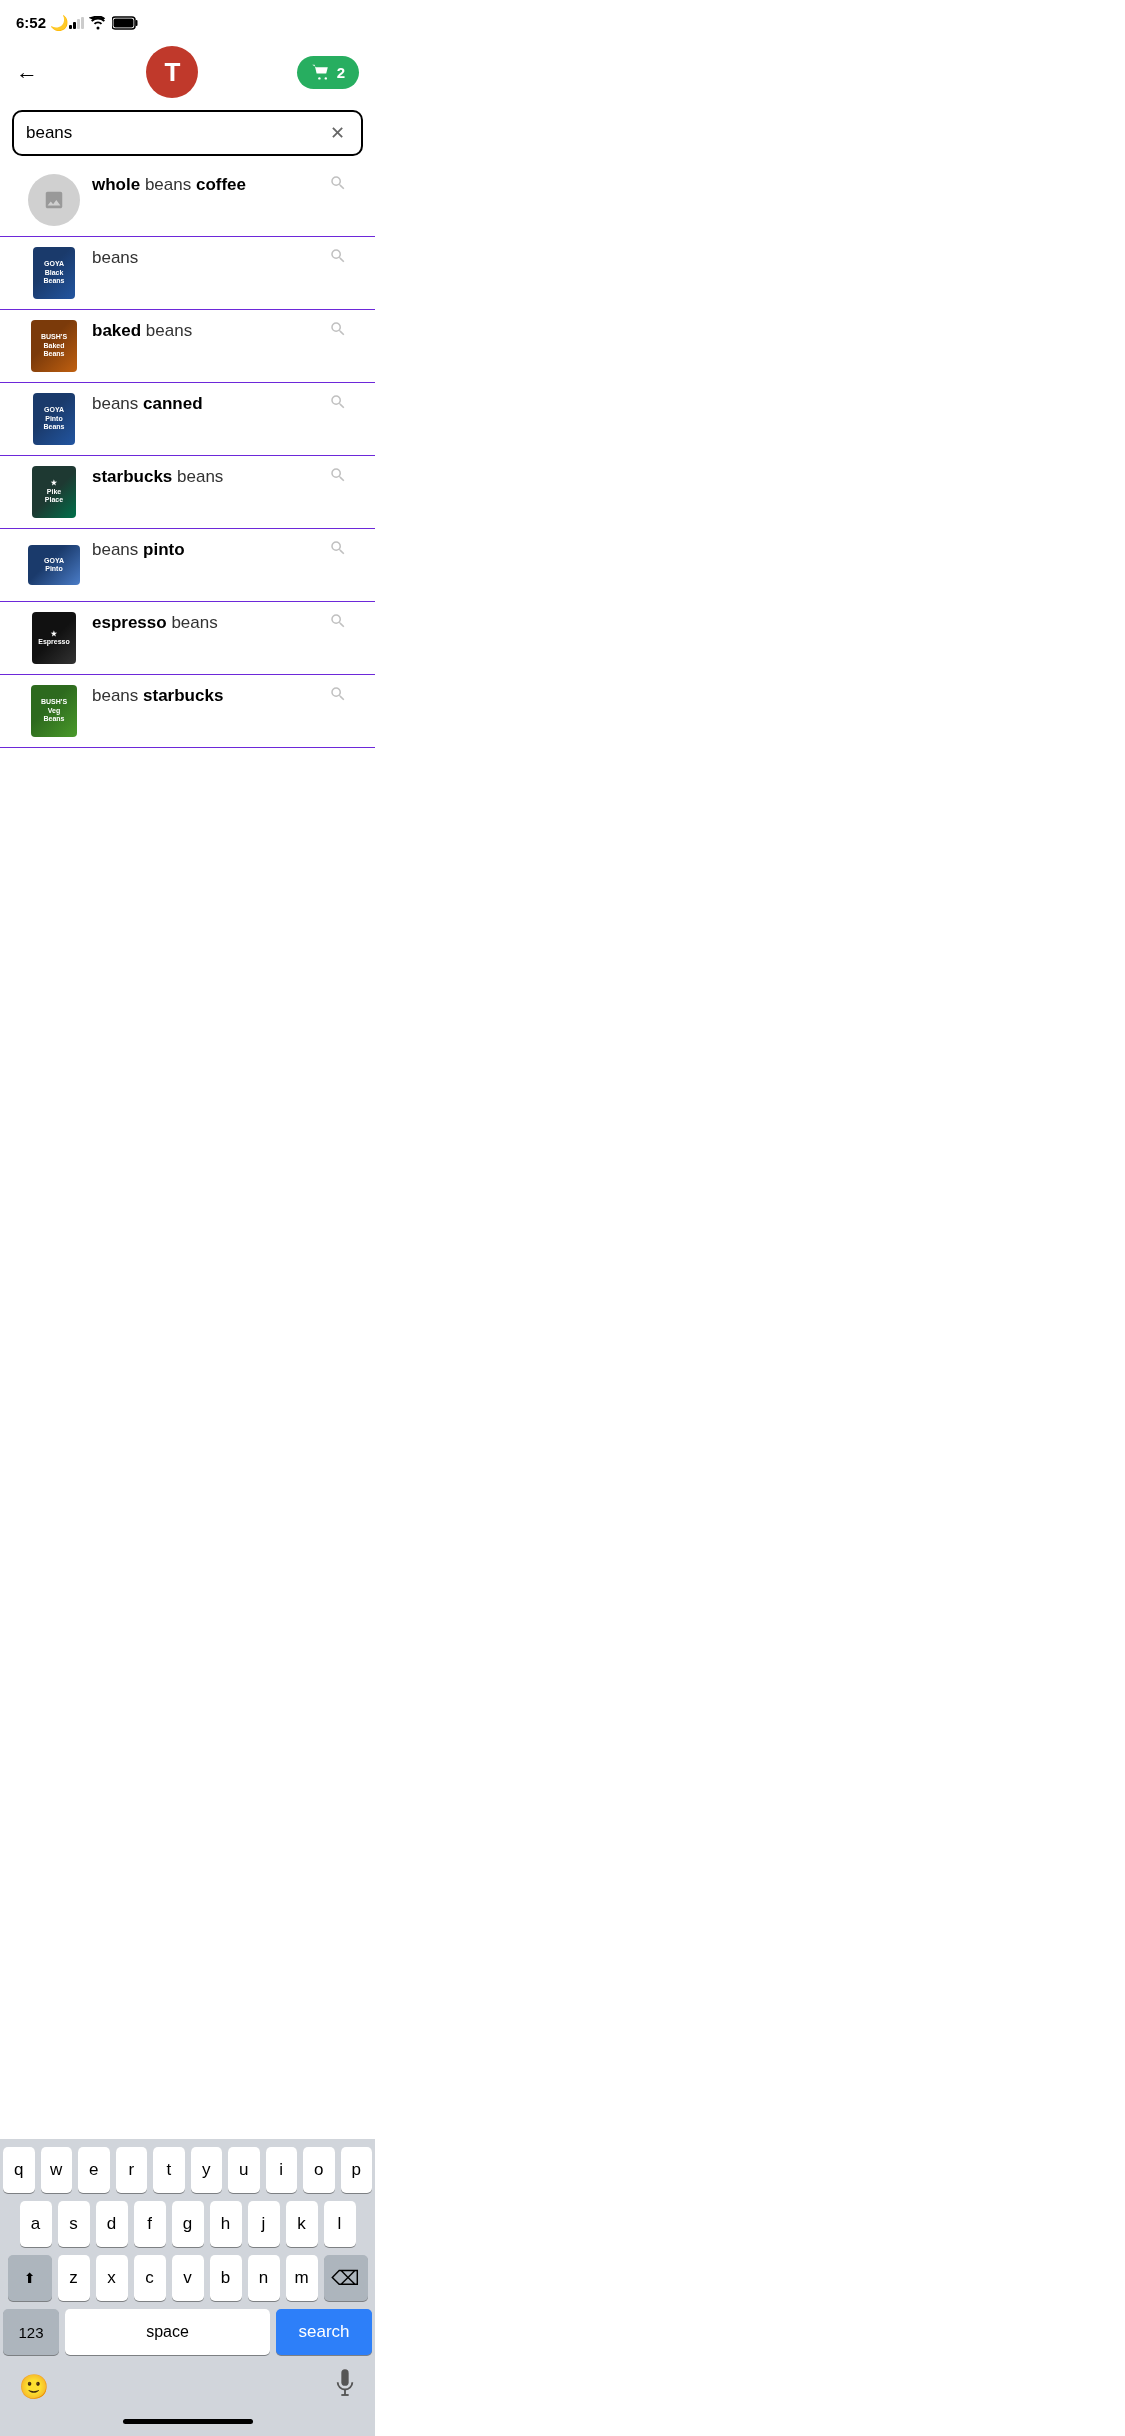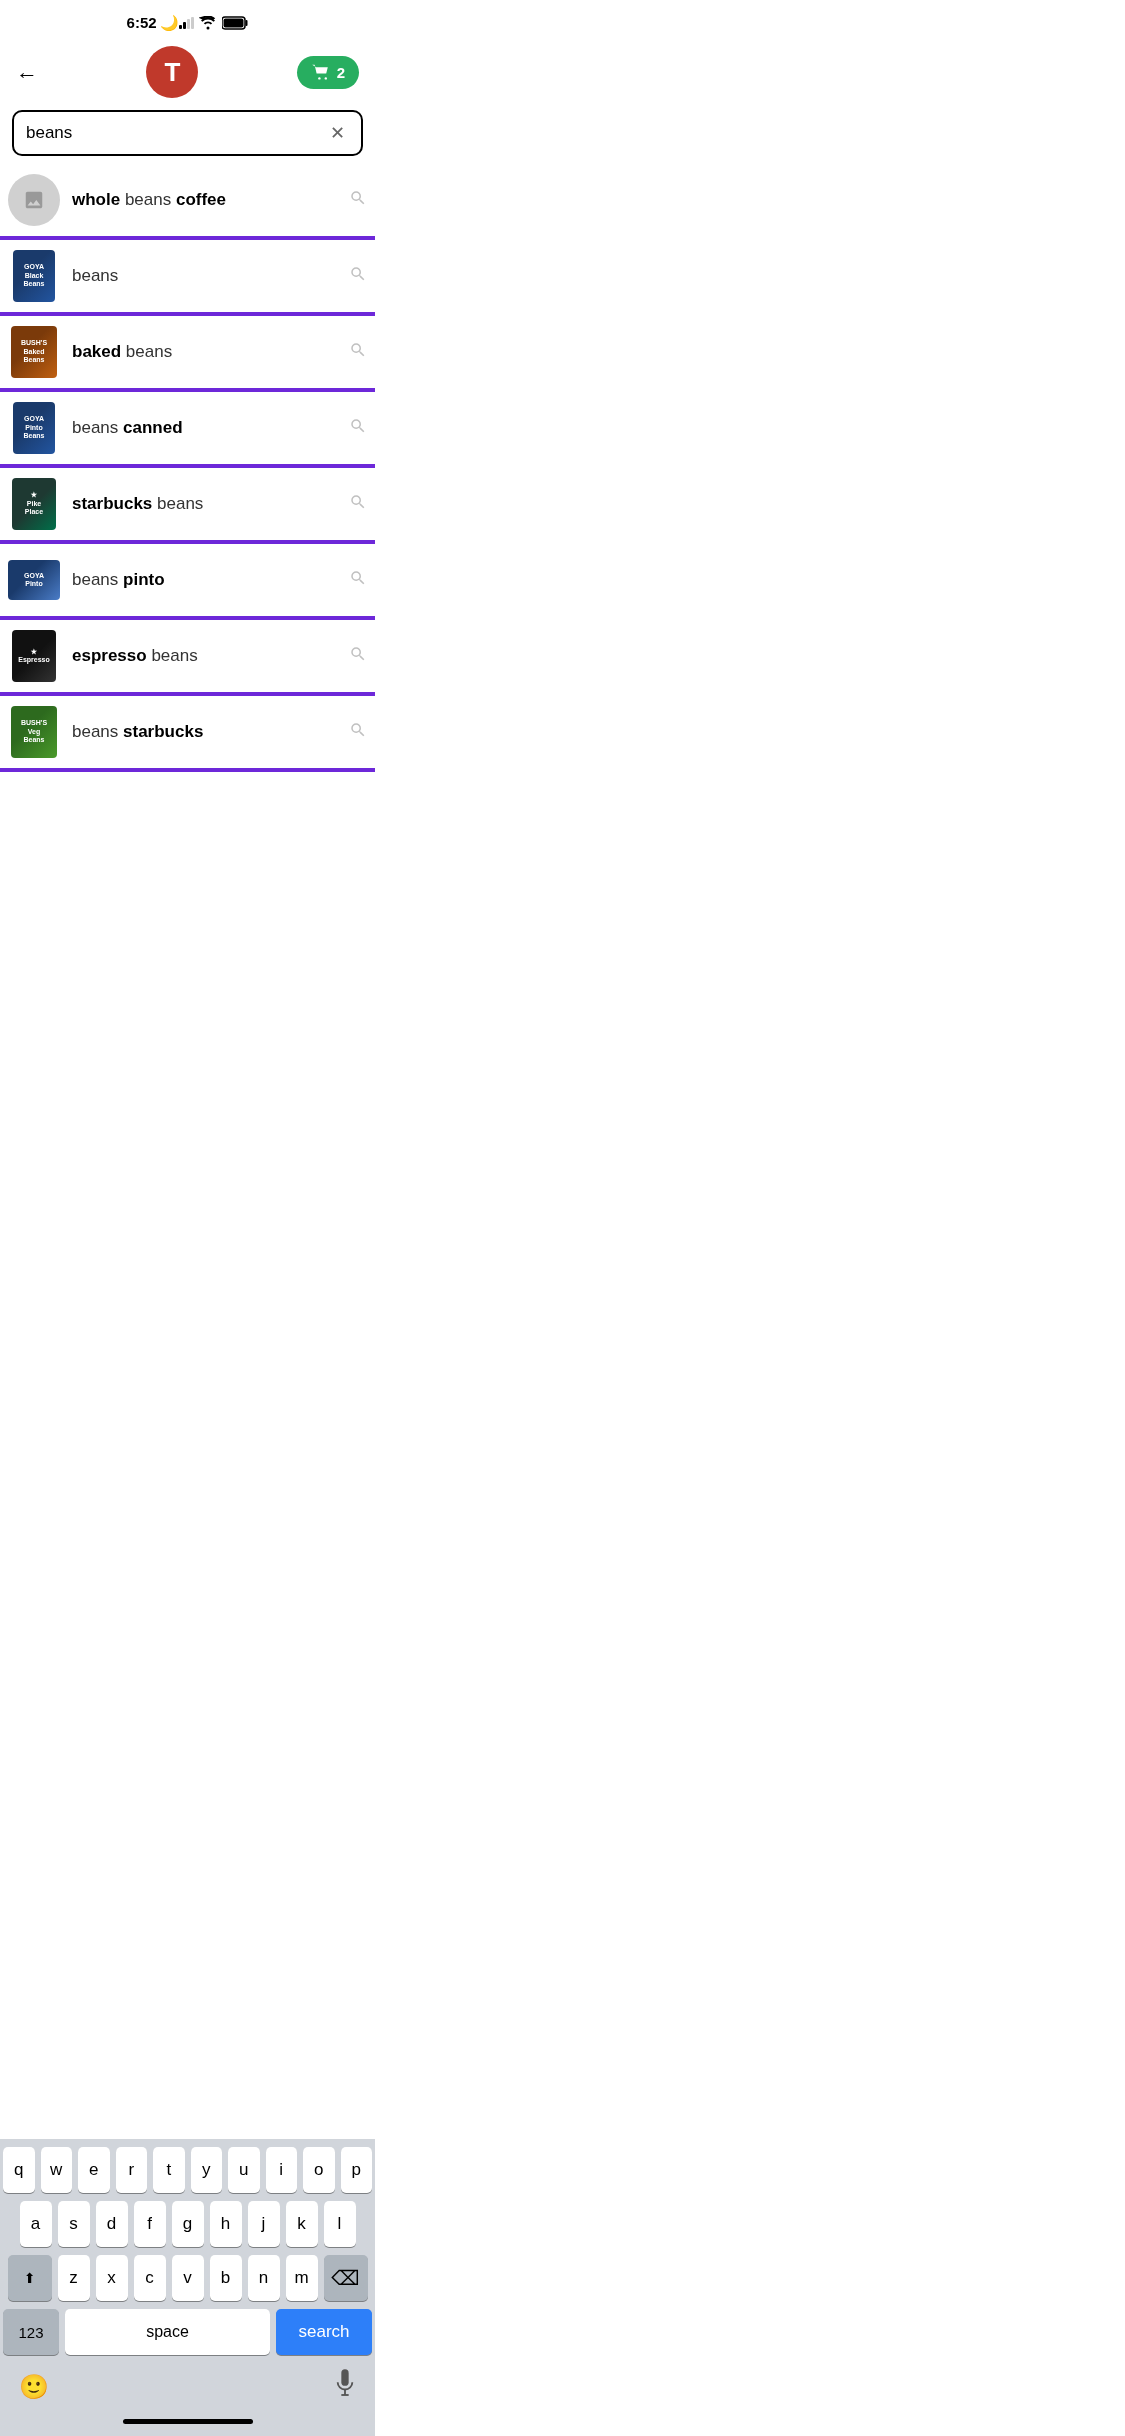--- a/index.html
+++ b/index.html
@@ -9,21 +9,21 @@
       background: #ffffff;
       width: 375px;
       min-height: 812px;
       overflow-x: hidden;
       position: relative;
     }
 
     
     .status-bar {
       display: flex;
-      justify-content: center;
+      justify-content: flex-start;
       align-items: center;
       padding: 14px 16px 6px;
       background: #fff;
     }
     .status-time {
       font-size: 15px;
       font-weight: 600;
       color: #000;
     }
     .status-icons {
@@ -112,23 +112,23 @@
       cursor: pointer;
       padding: 0 4px;
     }
 
     
     .suggestions-list {
       background: #fff;
     }
     .suggestion-item {
       display: flex;
-      align-items: center;
-      padding: 10px 8px;
-      border-bottom: 4px solid #6d28d9;
+      align-items: flex-start;
+      padding: 10px 28px;
+      border-bottom: 1px solid #6d28d9;
       cursor: pointer;
     }
     .suggestion-thumb {
       width: 52px;
       height: 52px;
       margin-right: 12px;
       flex-shrink: 0;
       display: flex;
       align-items: center;
       justify-content: center;

